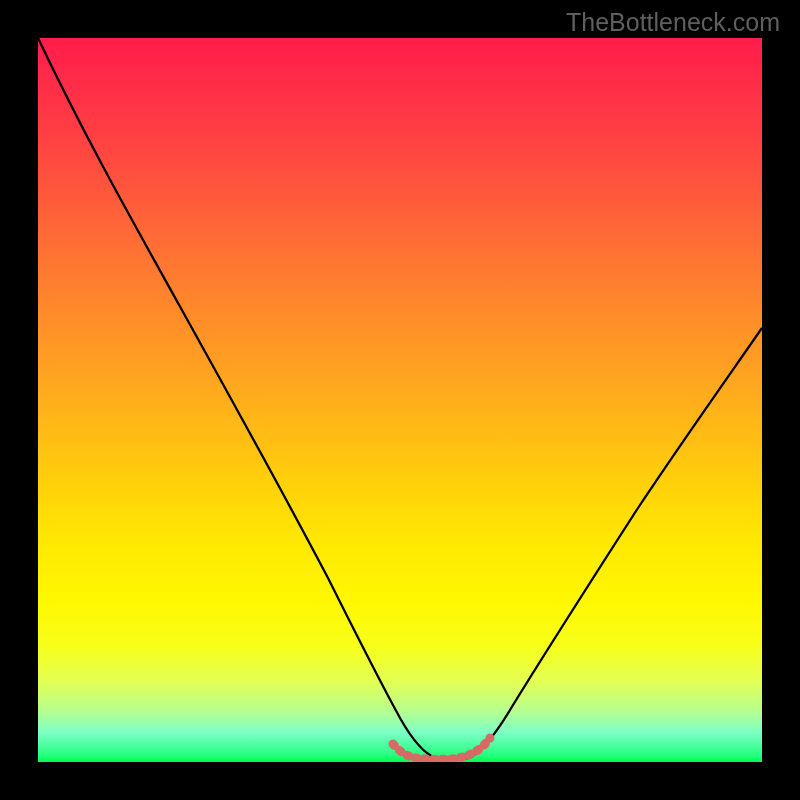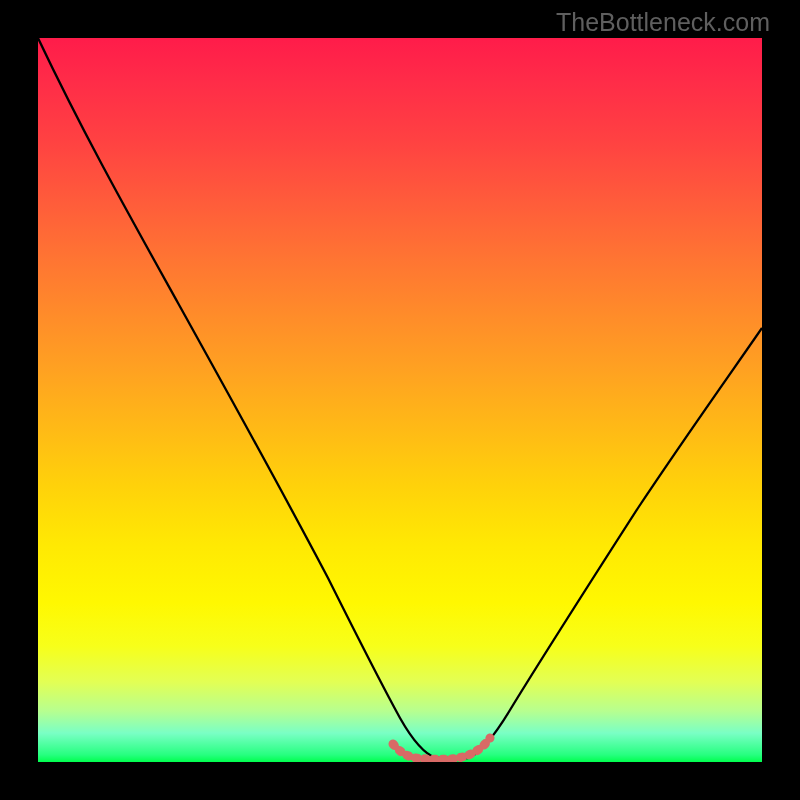--- a/index.html
+++ b/index.html
@@ -47,21 +47,21 @@
       #e2ff55 89%,
       #b6ff90 93%,
       #7affc5 96%,
       #27ff80 99%,
       #00ff4e 100%
     );
   }
   .watermark {
     position: absolute;
     top: 8px;
-    right: 30px;
+    right: 20px;
     color: #5f5f5f;
     font-size: 25px;
     font-weight: 400;
     letter-spacing: 0;
   }
   svg.curve {
     position: absolute;
     inset: 0;
   }
 </style>

